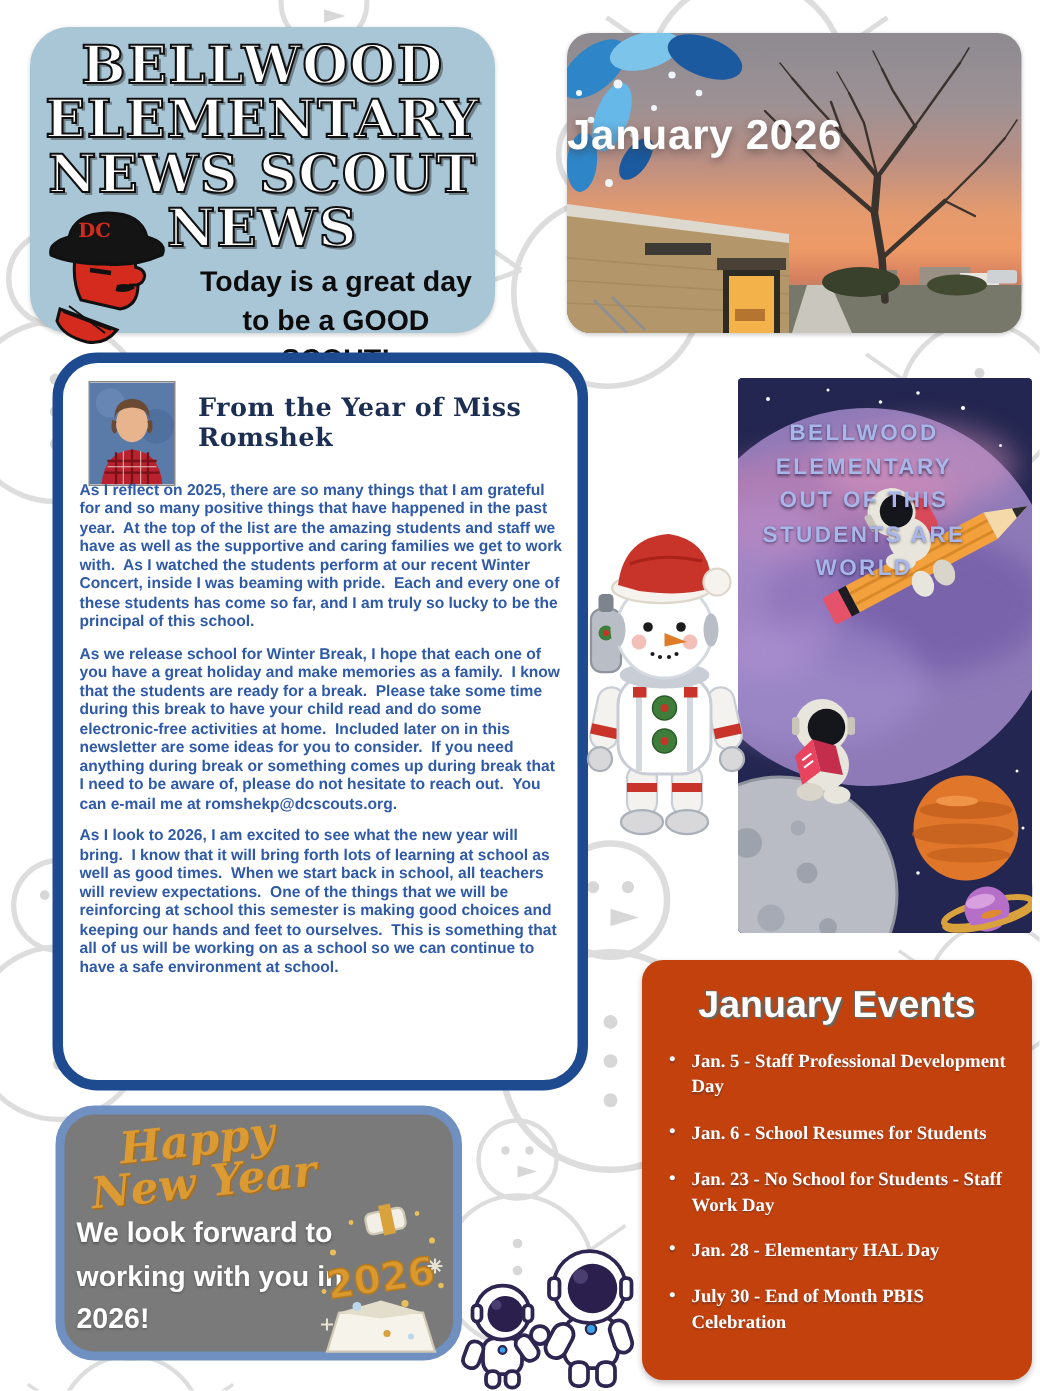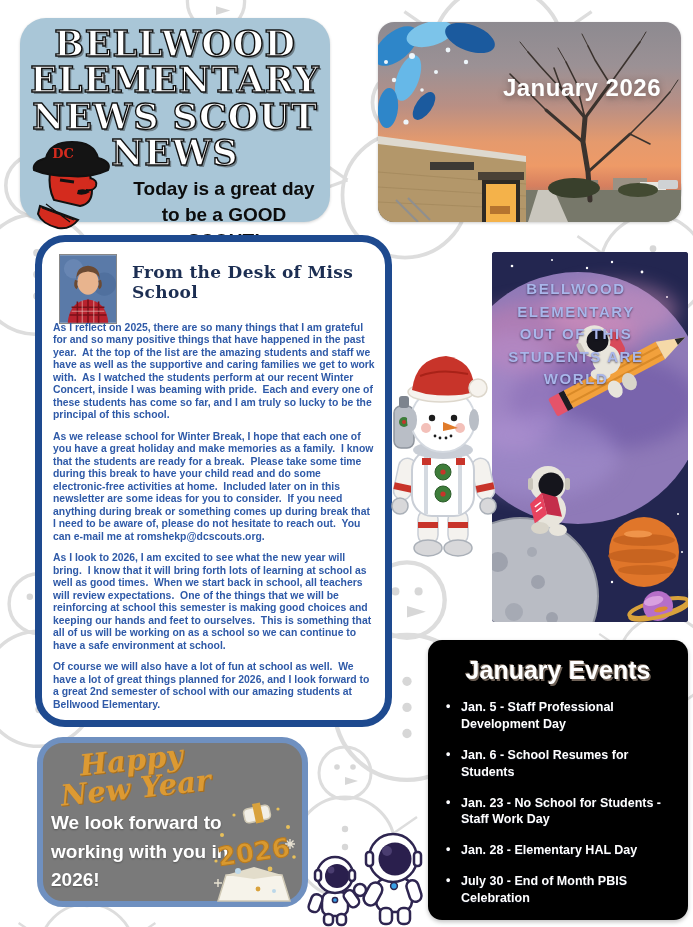--- a/index.html
+++ b/index.html
@@ -21,22 +21,22 @@
                      text-shadow:2px 2px 0 rgba(40,40,40,.45); letter-spacing:1px; }
   #masthead .tagline { position:absolute; left:104px; right:6px; top:158px; text-align:center;
                        font-size:19px; font-weight:bold; color:#0c0c0c; line-height:1.38; }
   #mascot { position:absolute; left:0px; top:116px; width:100px; height:100px; }
 
   
   #photo { left:378px; top:22px; width:303px; height:200px; border-radius:16px; overflow:hidden;
            z-index:2; background:linear-gradient(180deg,#8d8a90 0%,#9b9195 22%,#b98f84 42%,
            #e59a6d 60%,#ee9a67 72%,#d67f5f 82%,#9b8570 90%,#7e7f72 100%);
            box-shadow:0 1px 3px rgba(0,0,0,.2); }
-  #photo .caption { position:absolute; left:0; right:20px; top:52px; text-align:right;
-                    font-size:24px; font-weight:bold; color:#ffffff;
+  #photo .caption { position:absolute; left:0; right:20px; top:52px; text-align:left;
+                    font-size:28px; font-weight:bold; color:#ffffff;
                     text-shadow:0 2px 6px rgba(60,50,50,.55); letter-spacing:.5px; }
   #photo svg { position:absolute; inset:0; }
 
   
   #letter { left:35px; top:235px; width:357px; height:492px; background:#ffffff;
             border:7px solid #1e4a8f; border-radius:30px; z-index:2; overflow:hidden; }
   #letter .head-row { position:absolute; left:12px; top:10px; right:12px; height:72px; }
   #letter .portrait { position:absolute; left:5px; top:2px; width:58px; height:70px;
                       border:1px solid #888; }
   #letter h2 { position:absolute; left:78px; top:10px; font-family:"DejaVu Serif", serif;
@@ -65,25 +65,25 @@
                      font-family:"DejaVu Serif", serif; font-style:italic; font-weight:bold;
                      color:#dc9a33; text-shadow:1px 1px 0 #a86f1e; line-height:.95; }
   #newyear .script .l1 { font-size:29px; margin-left:22px; }
   #newyear .script .l2 { font-size:29px; }
   #newyear .msg { position:absolute; left:8px; top:66px; width:178px; text-align:left;
                   font-size:19px; font-weight:bold; color:#ffffff; line-height:1.5;
                   text-shadow:0 1px 2px rgba(0,0,0,.3); }
   #newyear svg.gift { position:absolute; right:2px; top:58px; width:92px; height:104px; }
 
   
-  #events { left:428px; top:640px; width:260px; height:280px; background:#000000;
+  #events { left:428px; top:640px; width:260px; height:280px; background:#c2410c;
             border-radius:14px; z-index:2; box-shadow:0 2px 4px rgba(0,0,0,.25); }
   #events h2 { margin-top:16px; text-align:center; font-size:25px; font-weight:bold;
                color:#ffffff; text-shadow:1.5px 1.5px 0 #6f6257, -1px -1px 0 #6f6257; }
-  #events ul { list-style:none; margin:14px 14px 0 18px; }
+  #events ul { list-style:none; margin:14px 14px 0 18px;font-family:Liberation Serif, serif; }
   #events li { position:relative; padding-left:15px; margin-bottom:14px; font-size:12.5px;
                font-weight:bold; color:#ffffff; line-height:1.35;
                text-shadow:0 1px 1px rgba(30,40,70,.4); }
   #events li::before { content:"•"; position:absolute; left:0; top:-1px; color:#ffffff; }
 
   
   #astro-duo { left:296px; top:830px; width:140px; height:97px; z-index:3; }
 </style>
 </head>
 <body>
@@ -206,27 +206,26 @@
       <g stroke="#7a1018" stroke-width="1.6">
           <path d="M12 54 L46 54 M10 62 L48 62 M18 48 L18 70 M29 46 L29 70 M40 48 L40 70"></path>
         </g>
       <g stroke="#f2e9df" stroke-width=".7" opacity=".8">
           <path d="M12 58 L46 58 M23 47 L23 70 M35 47 L35 70"></path>
         </g>
       <ellipse cx="29" cy="28" rx="11" ry="13" fill="#e8b48e"></ellipse>
       <path d="M17 26 Q16 12 29 11 Q42 12 41 26 Q41 18 29 17 Q17 18 17 26 Z" fill="#6b4a33"></path>
       <path d="M17 26 Q15 32 18 34 M41 26 Q43 32 40 34" stroke="#6b4a33" stroke-width="3" fill="none"></path>
     </svg>
-    <h2>From the Desk of Miss School</h2>
+    <h2>From the Year of Miss Romshek</h2>
   </div>
   <div class="body">
     <p>As I reflect on 2025, there are so many things that I am grateful for and so many positive things that have happened in the past year.  At the top of the list are the amazing students and staff we have as well as the supportive and caring families we get to work with.  As I watched the students perform at our recent Winter Concert, inside I was beaming with pride.  Each and every one of these students has come so far, and I am truly so lucky to be the principal of this school.</p>
     <p>As we release school for Winter Break, I hope that each one of you have a great holiday and make memories as a family.  I know that the students are ready for a break.  Please take some time during this break to have your child read and do some electronic-free activities at home.  Included later on in this newsletter are some ideas for you to consider.  If you need anything during break or something comes up during break that I need to be aware of, please do not hesitate to reach out.  You can e-mail me at romshekp@dcscouts.org.</p>
     <p>As I look to 2026, I am excited to see what the new year will bring.  I know that it will bring forth lots of learning at school as well as good times.  When we start back in school, all teachers will review expectations.  One of the things that we will be reinforcing at school this semester is making good choices and keeping our hands and feet to ourselves.  This is something that all of us will be working on as a school so we can continue to have a safe environment at school.</p>
-    <p>Of course we will also have a lot of fun at school as well.  We have a lot of great things planned for 2026, and I look forward to a great 2nd semester of school with our amazing students at Bellwood Elementary.</p>
   </div>
 </div>
 
 <div id="poster" class="card">
   <svg viewBox="0 0 196 370">
     <rect width="196" height="370" fill="#232650"></rect>
     <g fill="#ffffff">
       <circle cx="150" cy="20" r="1.4"></circle>
         <circle cx="175" cy="45" r="1"></circle>
         <circle cx="160" cy="80" r="1.5"></circle>

